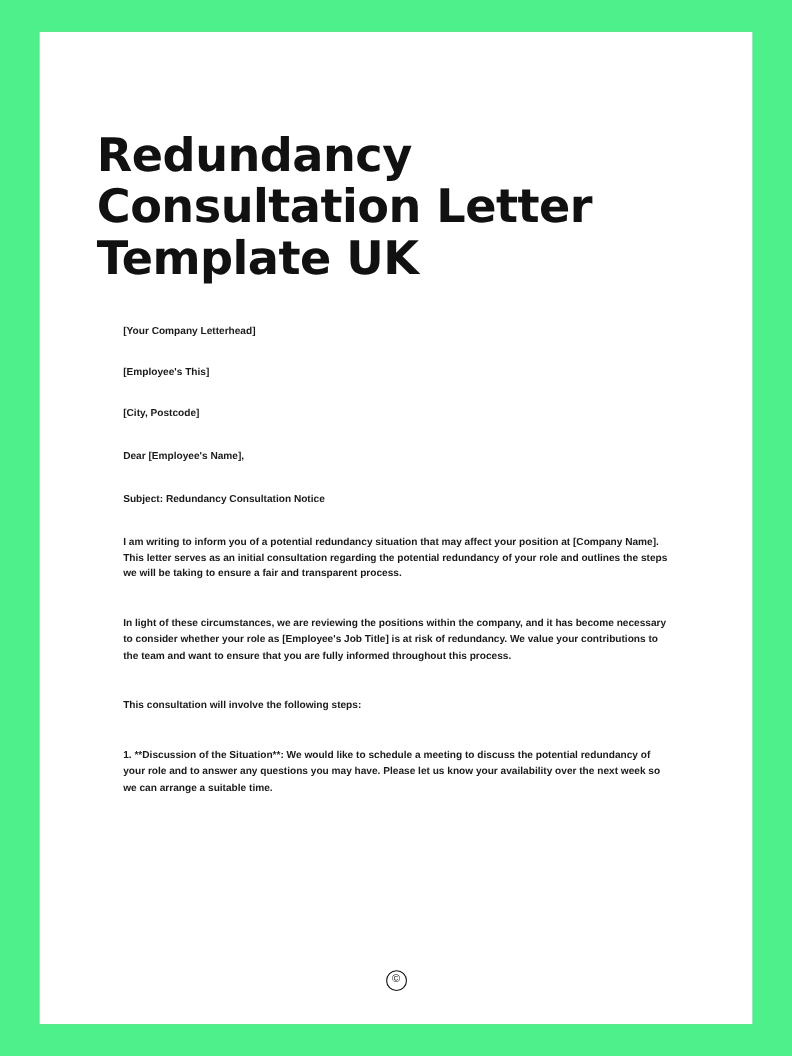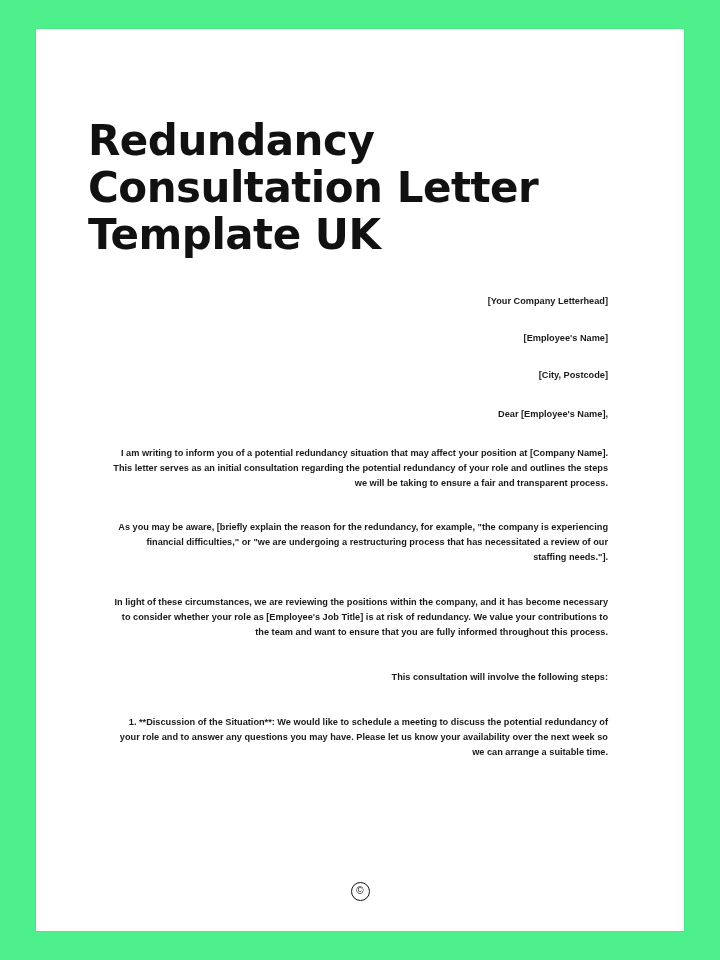--- a/index.html
+++ b/index.html
@@ -37,21 +37,20 @@
   .letter-body {
     padding: 36px 76px 0 76px;
   }
   .letter-body p {
     margin: 0 0 24px 0;
     font-size: 9.2px;
     line-height: 1.62;
     font-weight: bold;
     color: #1a1a1a;
     font-family: "Liberation Sans", sans-serif;
-    text-align: right;
   }
   .letter-body p.field {
     margin-bottom: 22px;
   }
   .letter-body p.gap-top {
     margin-top: 24px;
   }
   .letter-body p.para {
     margin-bottom: 30px;
   }
@@ -77,27 +76,27 @@
 </style>
 </head>
 <body>
 
 <div class="page-wrap">
 
   <h1 class="doc-title">Redundancy Consultation Letter Template UK</h1>
 
   <div class="letter-body">
     <p class="field">[Your Company Letterhead]</p>
-    <p class="field">[Employee's Name]</p>
+    <p class="field">[Employee's This]</p>
     <p class="field">[City, Postcode]</p>
 
     <p class="field gap-top">Dear [Employee's Name],</p>
+    <p class="field gap-top">Subject: Redundancy Consultation Notice</p>
 
     <p class="para gap-top">I am writing to inform you of a potential redundancy situation that may affect your position at [Company Name]. This letter serves as an initial consultation regarding the potential redundancy of your role and outlines the steps we will be taking to ensure a fair and transparent process.</p>
-    <p class="para">As you may be aware, [briefly explain the reason for the redundancy, for example, "the company is experiencing financial difficulties," or "we are undergoing a restructuring process that has necessitated a review of our staffing needs."].</p>
     <p class="para">In light of these circumstances, we are reviewing the positions within the company, and it has become necessary to consider whether your role as [Employee's Job Title] is at risk of redundancy. We value your contributions to the team and want to ensure that you are fully informed throughout this process.</p>
     <p class="para">This consultation will involve the following steps:</p>
     <p class="para">1. **Discussion of the Situation**: We would like to schedule a meeting to discuss the potential redundancy of your role and to answer any questions you may have. Please let us know your availability over the next week so we can arrange a suitable time.</p>
   </div>
 
   <div class="copyright">
     <span class="c-glyph">©</span>
   </div>
 
 </div>

